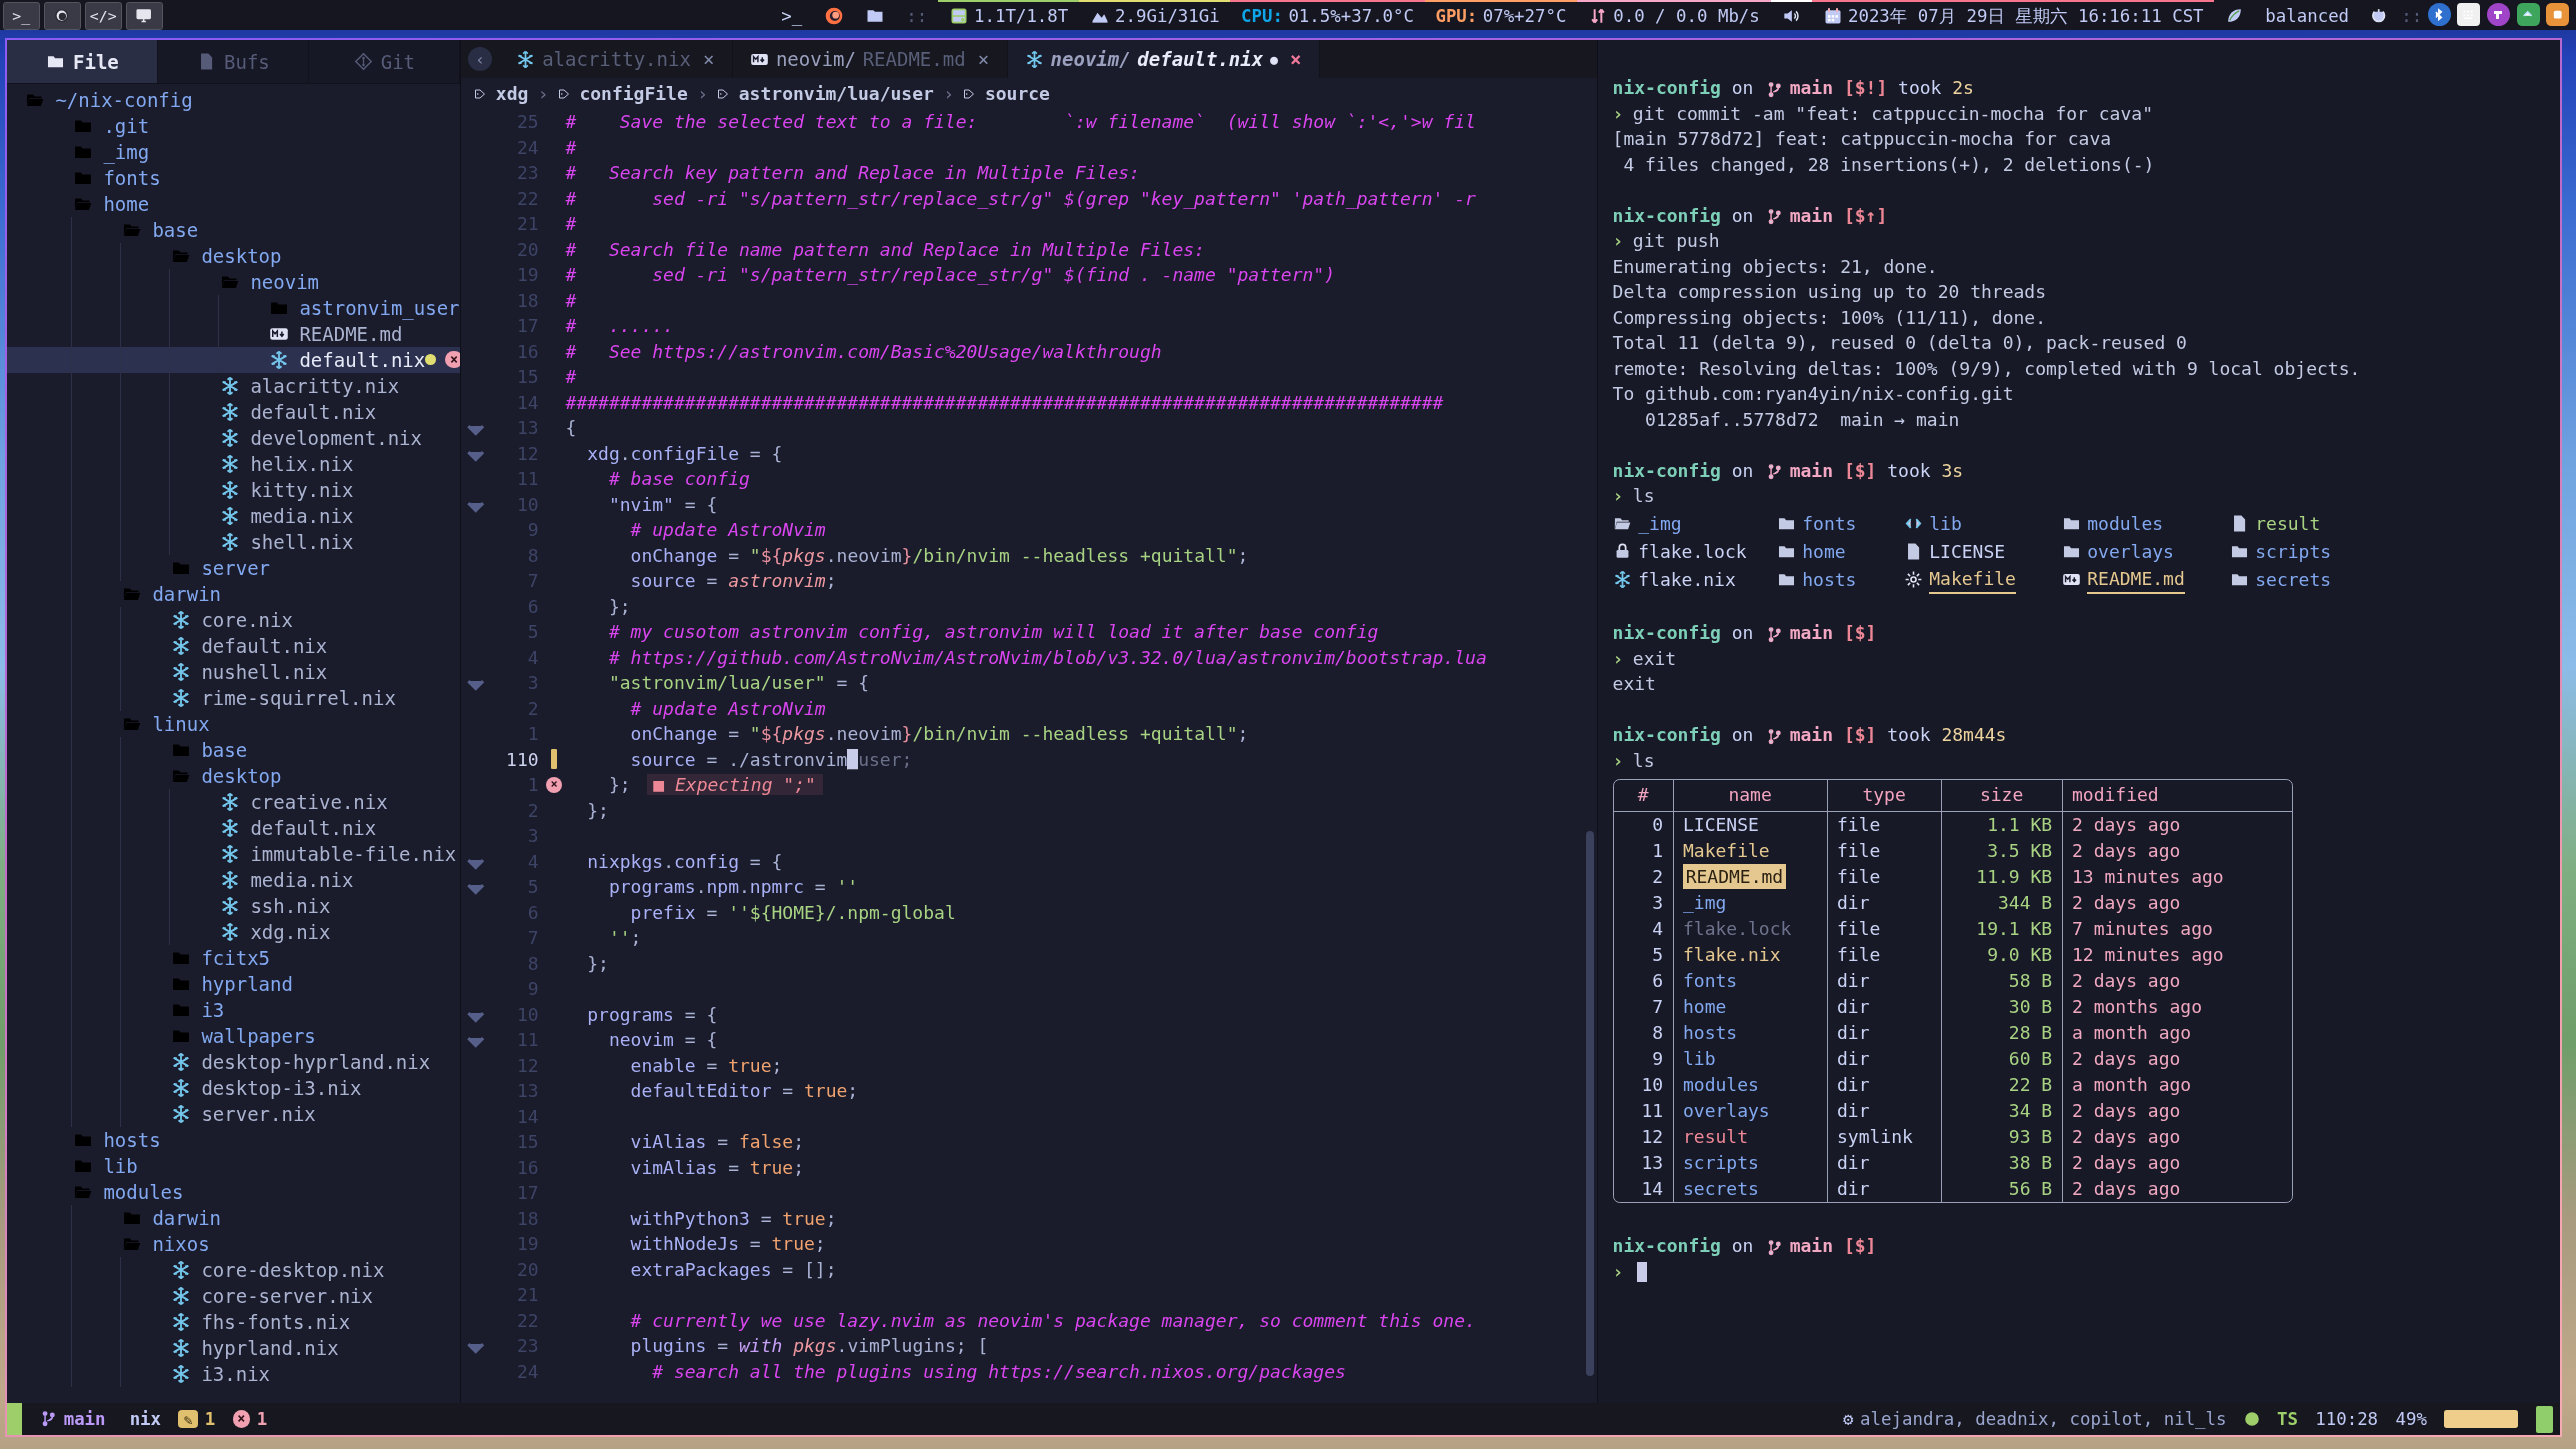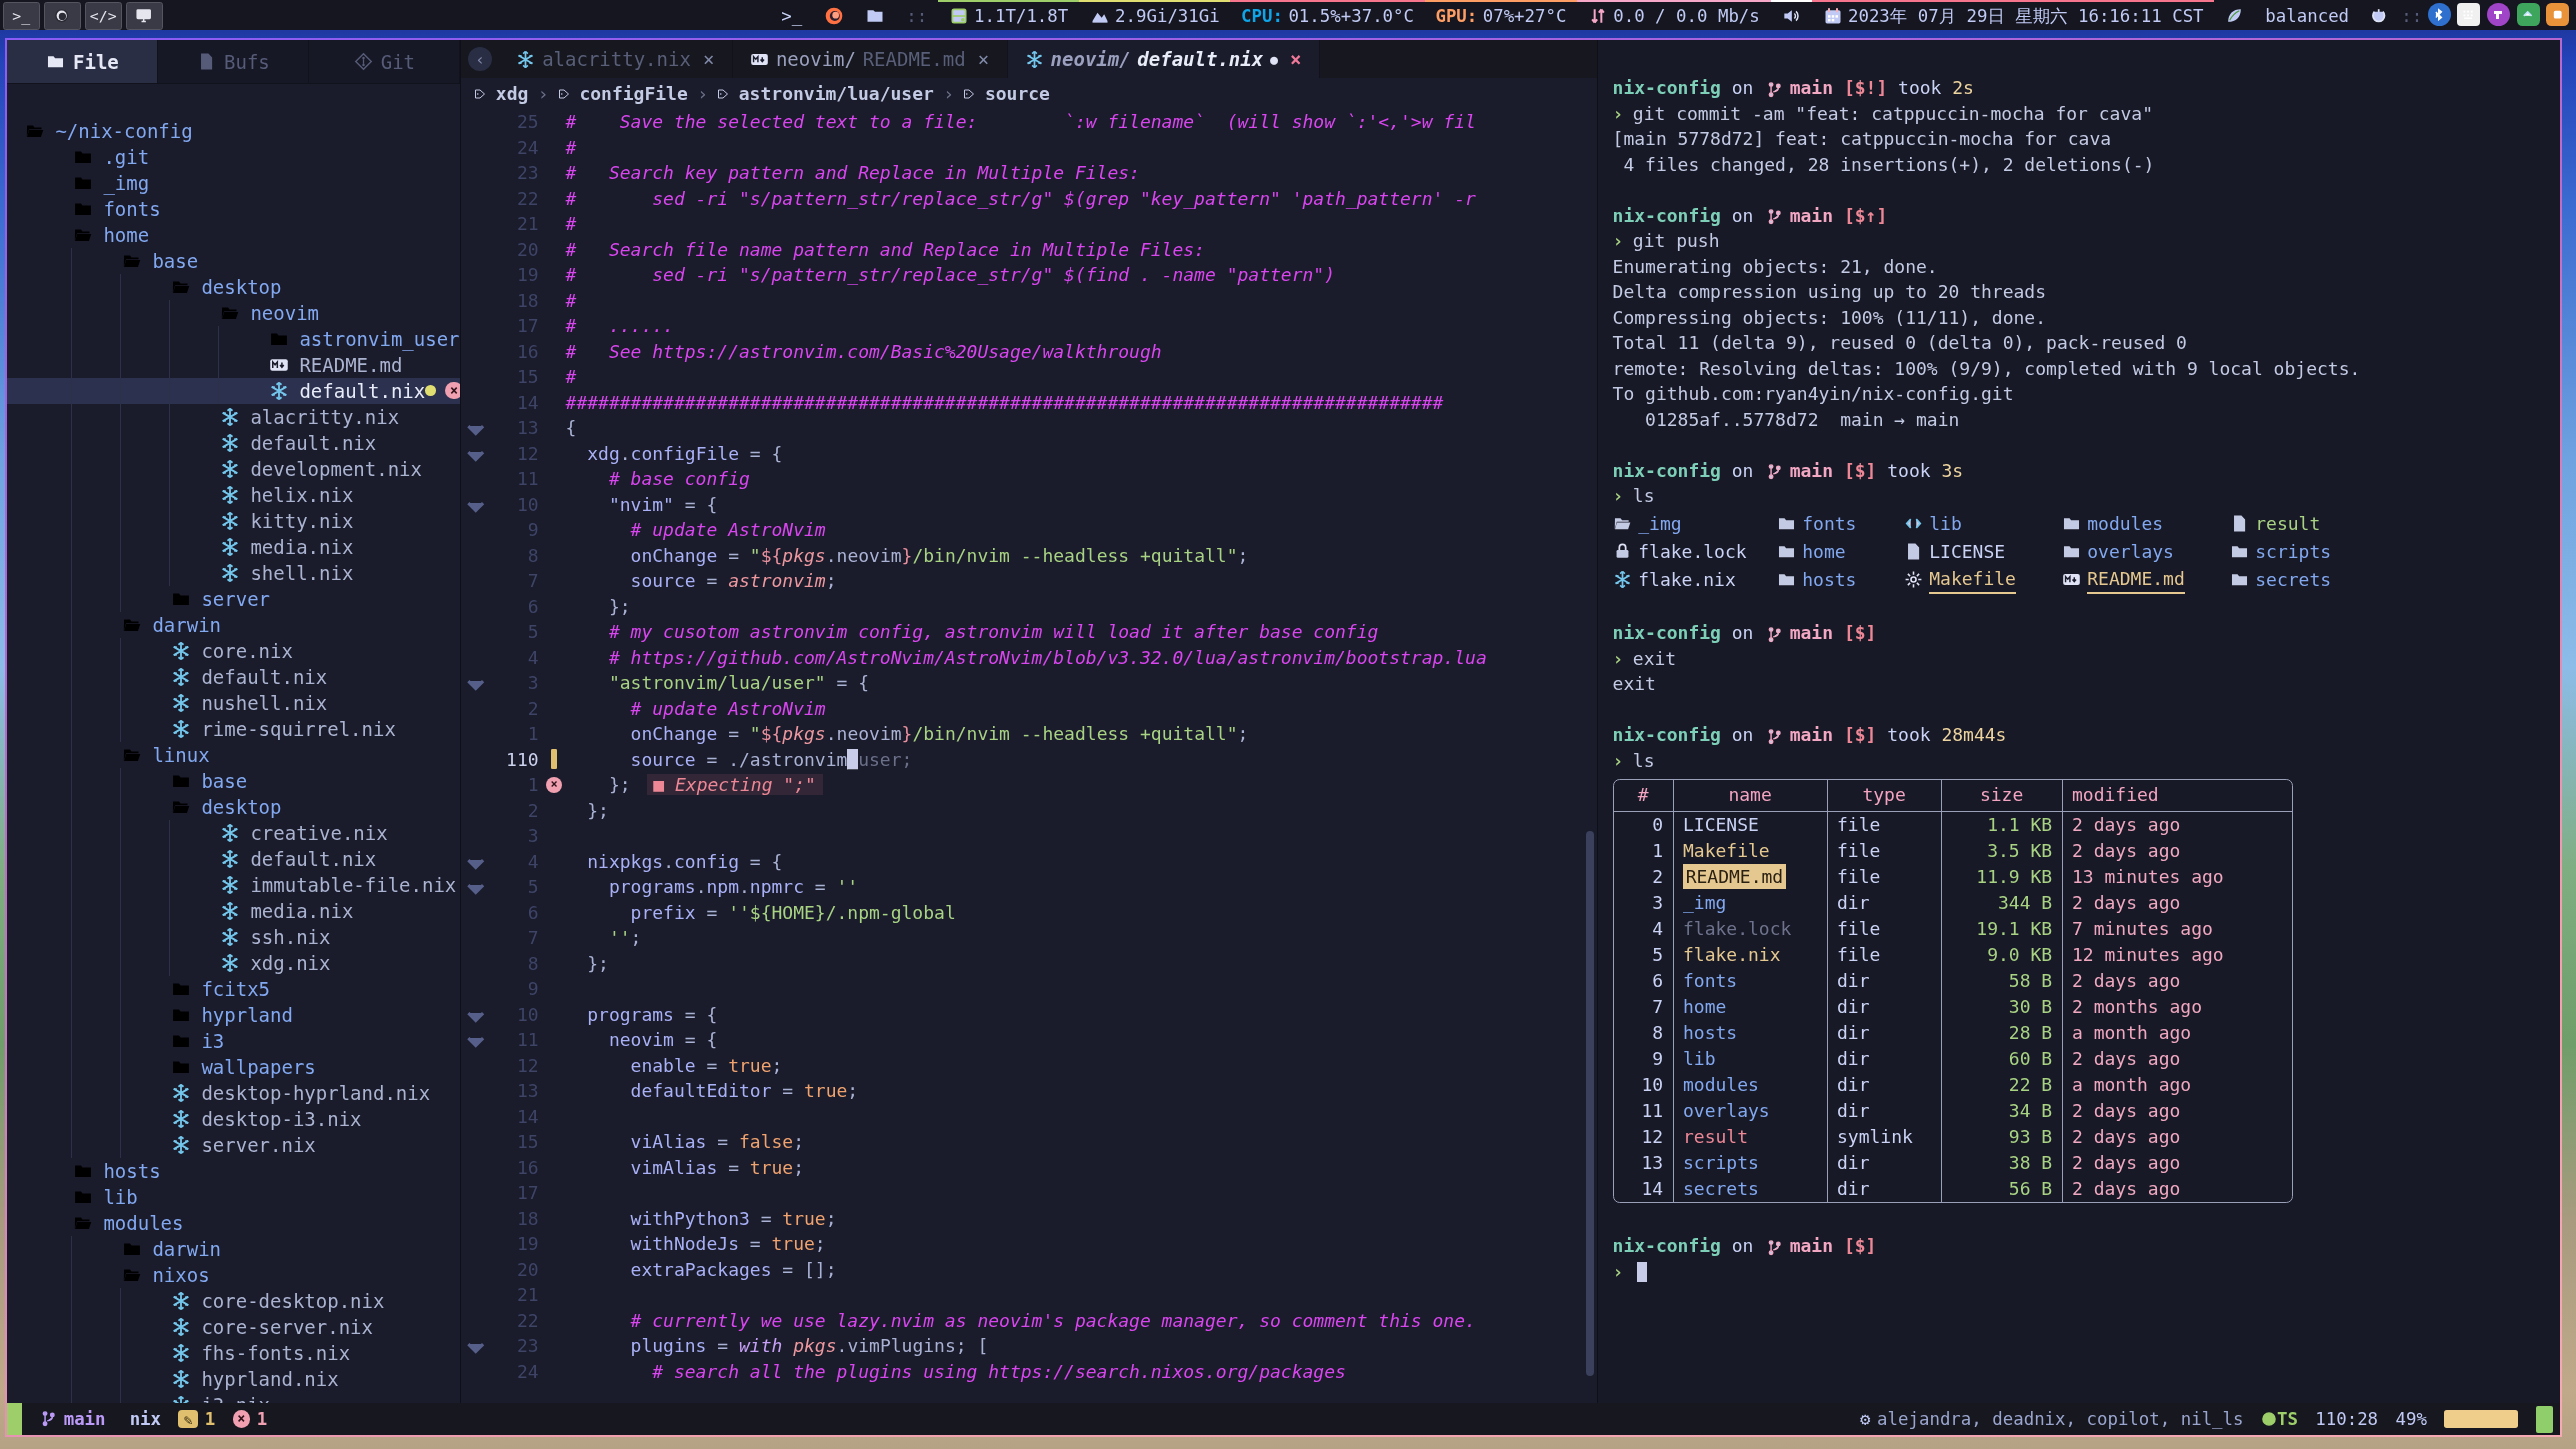--- a/index.html
+++ b/index.html
@@ -19,21 +19,21 @@
   .winwrap{position:absolute;left:5.4px;top:38px;width:2557px;height:1399px;padding:2px;box-sizing:border-box;
     background:linear-gradient(165deg,#8b5cf6 0%,#c06bc8 40%,#f2a0ae 75%,#f5aab4 100%);}
   .win{width:100%;height:100%;background:#191a2a;display:grid;grid-template-columns:453px 0.7px 1136px 0.7px 962px;grid-template-rows:1fr 32px;}
   .vsep{background:#0e0f18;grid-row:1;}
   
   .tree{grid-row:1;overflow:hidden;display:flex;flex-direction:column;background:#1a1b2b;}
   .tree-tabs{height:43px;display:flex;border-bottom:0.7px solid #11121c;background:#171826;flex:none;}
   .ttab{flex:1;display:flex;align-items:center;justify-content:center;gap:8px;color:#565b78;font-size:19px;border-right:0.7px solid #11121c;}
   .ttab.active{background:#2a2e44;color:#e6e9f5;font-weight:bold;}
   .ttab svg{width:19px;height:19px}
-  .rows{flex:1;overflow:hidden;padding-top:2.7px;margin-top:31px;}
+  .rows{flex:1;overflow:hidden;padding-top:2.7px;}
   .trow{height:26px;display:flex;align-items:center;font-size:19px;white-space:nowrap;padding-left:16px;}
   .trow.sel{background:#2d3150;}
   .gcell{width:48px;height:26px;flex:none;}
   .gcell.line{border-left:1.3px solid #2c3148;}
   .ticon{width:24px;height:24px;flex:none;margin-right:8px;display:flex;align-items:center;justify-content:center;}
   .ticon svg{width:20px;height:20px}
   .t-dir{color:#82a8f0;font-weight:500}
   .t-file{color:#aab3d0}
   .trow.sel .t-file{color:#e8ecf8}
   .badges{margin-left:auto;display:flex;gap:9.4px;padding-right:9.4px;align-items:center}
@@ -105,21 +105,21 @@
   
   .status{grid-column:1 / 6;grid-row:2;background:#16171f;display:flex;align-items:center;font-size:17.4px;color:#9aa5ce;}
   .gblock{width:14.8px;height:100%;background:#9ece6a;flex:none;}
   .sitem{display:flex;align-items:center;gap:6.7px;margin-left:17.4px;white-space:nowrap;}
   .s-branch{color:#bb9af7;font-weight:bold}
   .s-lang{color:#c0caf5;font-weight:bold}
   .ybadge{background:#e0c06e;color:#3a2d10;border-radius:4px;padding:0.7px 5.4px;font-size:14.8px}
   .ycount{color:#e0c06e;font-weight:bold}
   .rcount{color:#f0a0b0;font-weight:bold}
   .sright{margin-left:auto;display:flex;align-items:center;gap:17.4px;padding-right:6.7px;}
-  .s-ts{color:#9ece6a;font-weight:bold;display:flex;align-items:center;gap:0}
+  .s-ts{color:#9ece6a;font-weight:bold;display:flex;align-items:center;gap:17px}
   .s-pos{color:#c0caf5}
   .ypill{width:74px;height:17.4px;background:#efce8c;border-radius:2.7px;}
   .gtail{width:17.4px;height:27px;background:#8fce6a;border-radius:2px;}
   svg{fill:currentColor}
 </style>
 </head>
 <body>
 
 <div class="topbar">
   <div class="apps">

